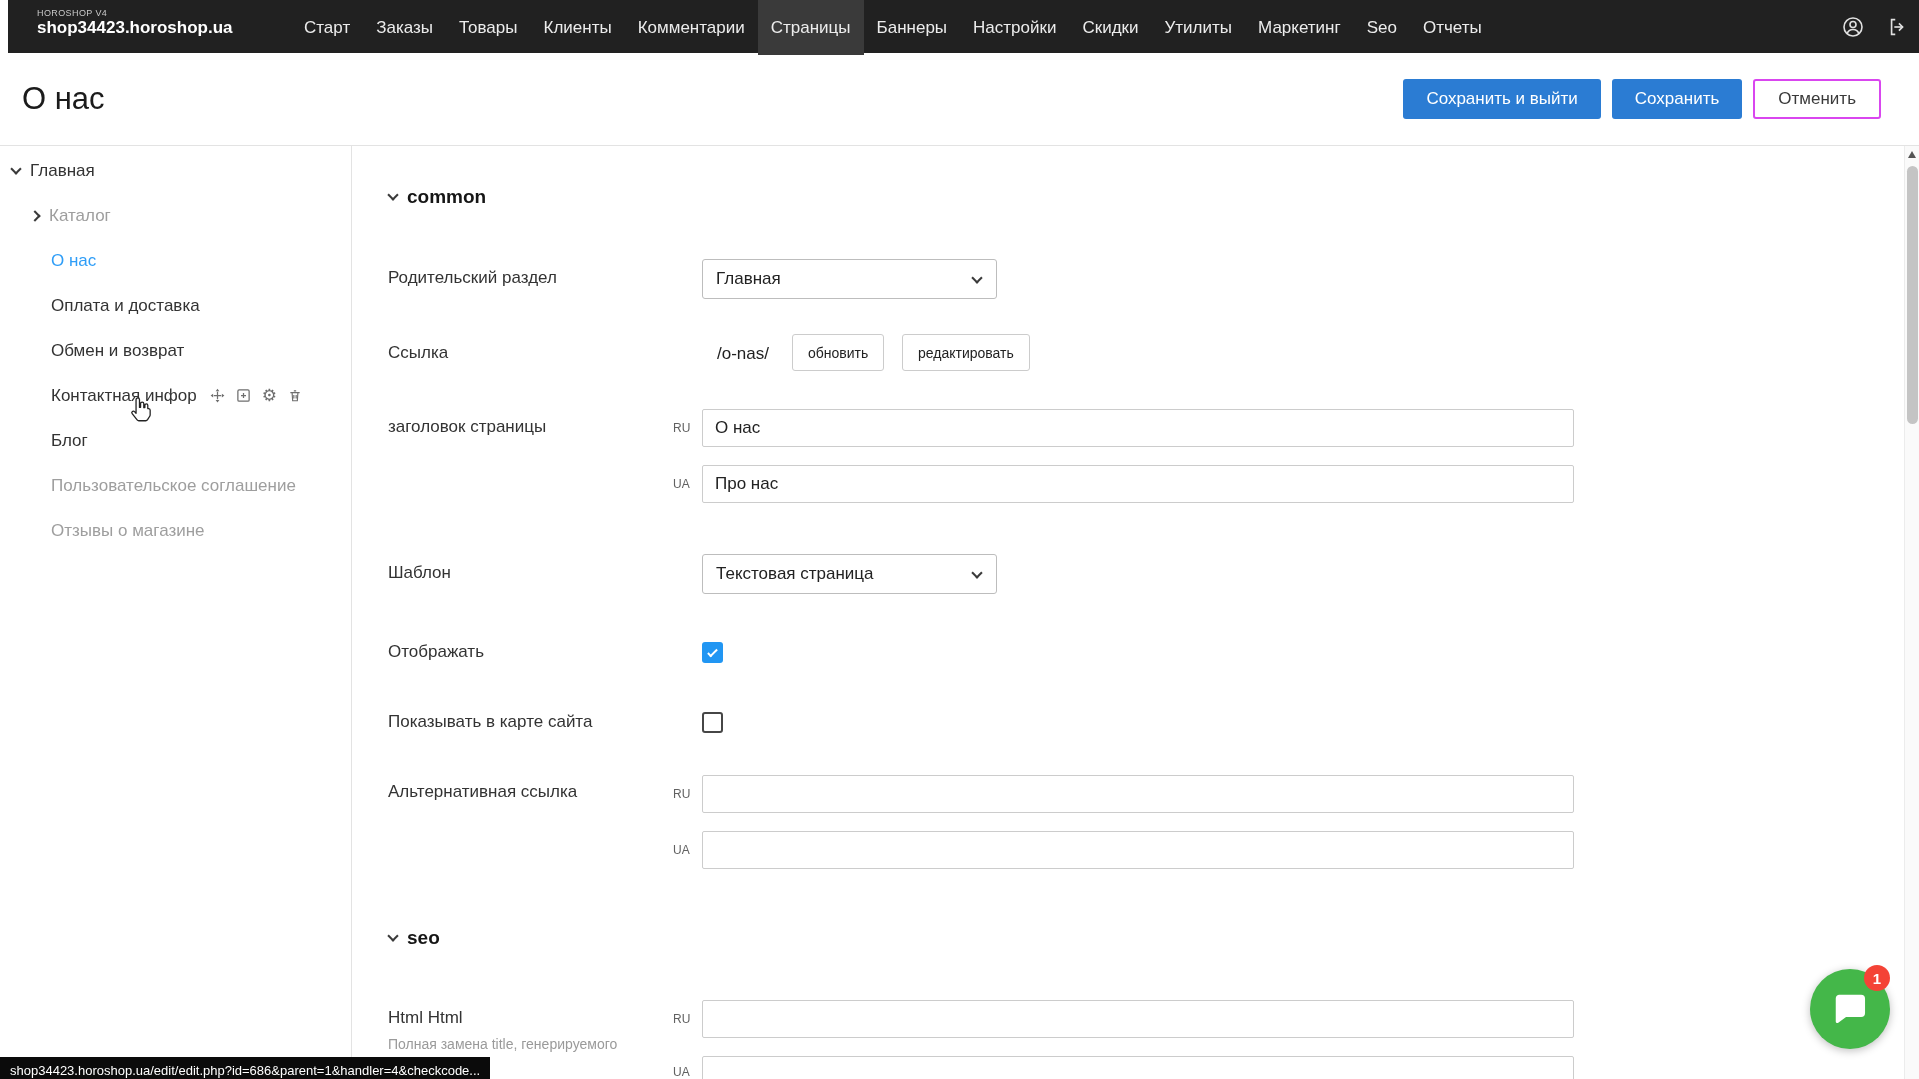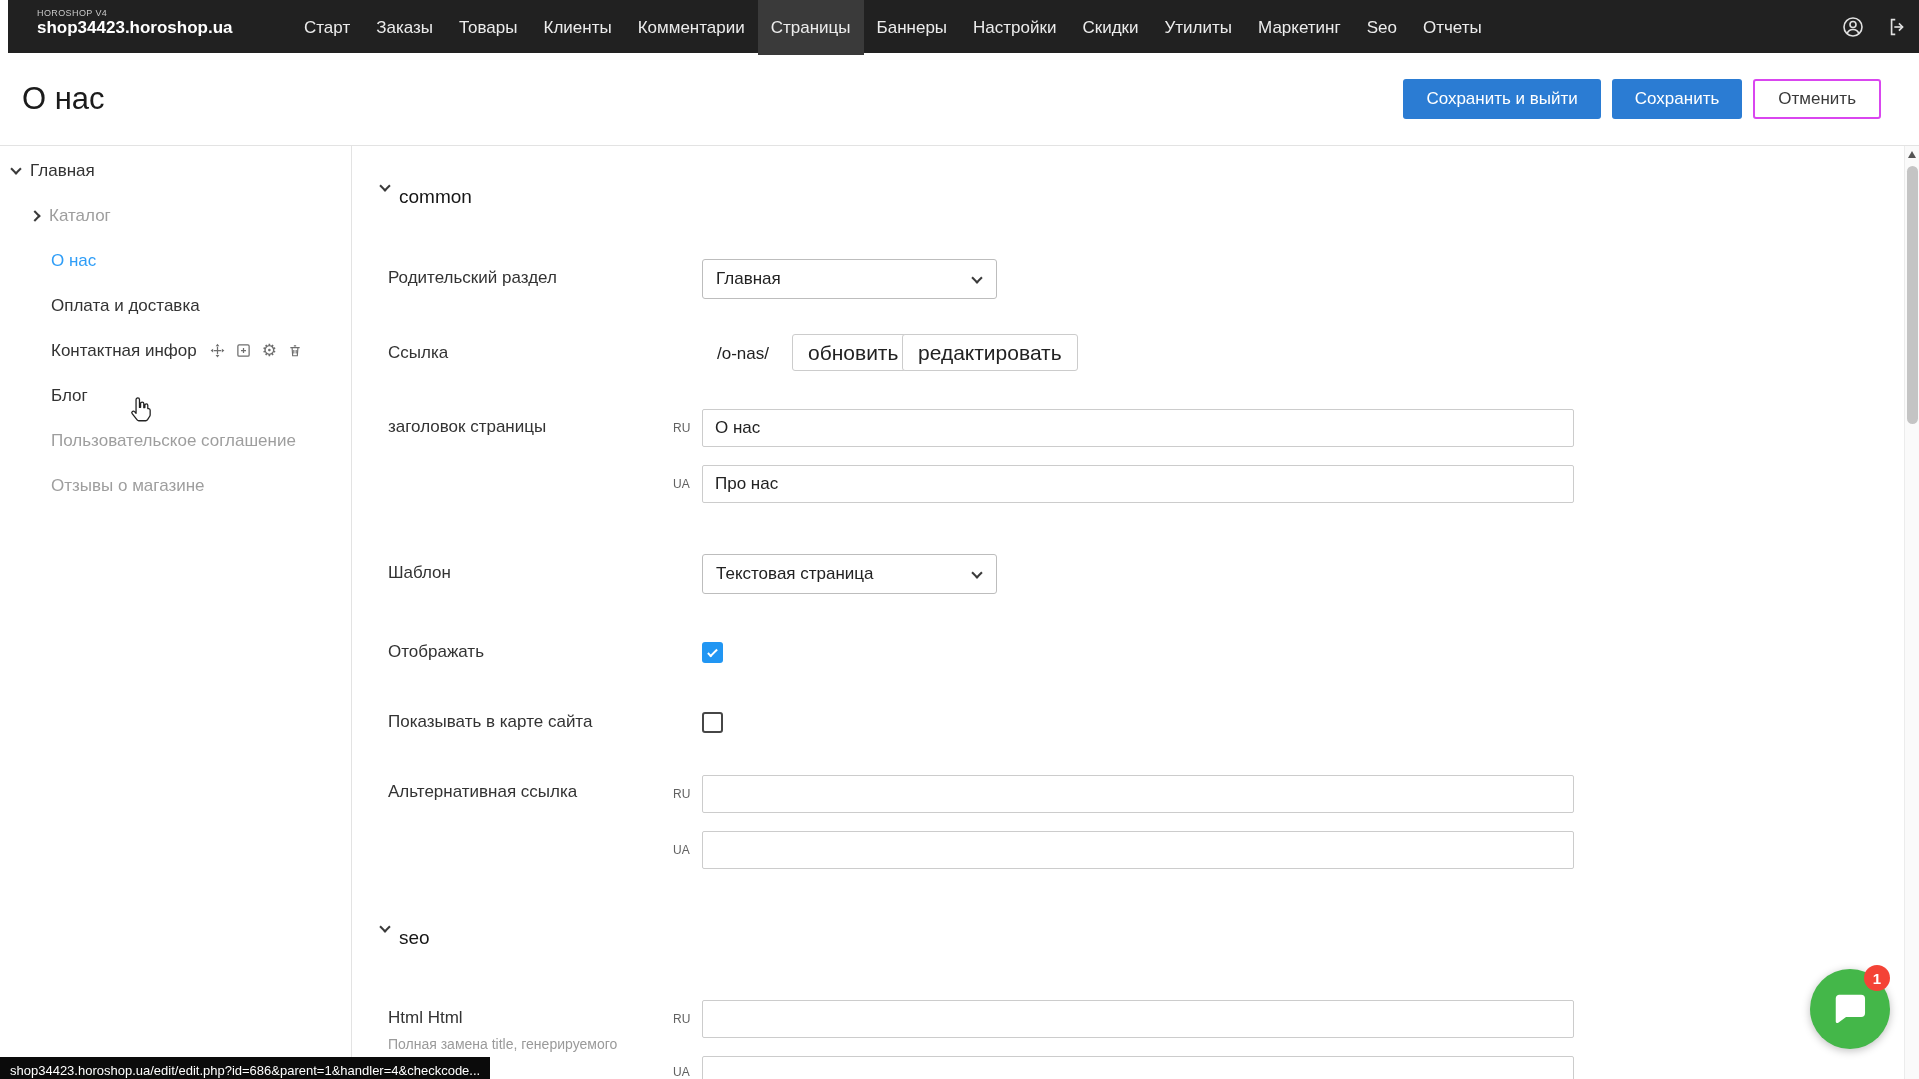--- a/index.html
+++ b/index.html
@@ -49,35 +49,35 @@
   .muted { color:#9e9e9e; }
   .selected { color:#2e9df7; }
   .row-icons { display:flex; gap:11px; margin-left:13px; align-items:center; color:#6e6e6e; }
   .row-icons > span { display:flex; cursor:pointer; }
   .gear-glyph { font-size:17px; line-height:15px; color:#6e6e6e; }
   .cursor-svg { position:absolute; left:128px; top:250px; z-index:60; }
 
   
   .main { position:absolute; top:146px; left:353px; right:15px; bottom:0;
           overflow:hidden; background:#fff; }
-  .section-head { position:absolute; left:28px; display:flex; align-items:flex-start; gap:10px;
-                  font-size:19px; font-weight:normal; color:#161616; cursor:pointer; }
+  .section-head { position:absolute; left:36px; display:flex; align-items:center; gap:10px;
+                  font-size:19px; font-weight:bold; color:#161616; cursor:pointer; }
   .flabel { position:absolute; left:35px; font-size:17px; color:#333; line-height:20px; white-space:nowrap; }
   .field-hint { position:absolute; left:35px; font-size:14px; color:#9a9a9a;
                 line-height:16px; white-space:nowrap; }
   .select { position:absolute; left:349px; width:295px; height:40px; border:1px solid #bdbdbd;
             border-radius:3px; background:#fff; display:flex; align-items:center;
             padding:0 34px 0 13px; font-size:17px; color:#222; cursor:pointer; }
   .select .chev { position:absolute; right:15px; margin-top:-2px; }
   .text-input { position:absolute; left:349px; width:872px; height:38px; border:1px solid #ccc;
                 border-radius:2px; font-size:17px; padding:0 12px; font-family:inherit;
                 color:#222; background:#fff; }
   .lang { position:absolute; left:320px; width:24px; font-size:12px; color:#616161; line-height:12px; }
   .mini-btn { position:absolute; height:37px; background:#fff; border:1px solid #ccc; border-radius:3px;
-              font-size:21px; color:#222; padding:0 15px; display:flex; align-items:center;
+              font-size:14px; color:#222; padding:0 15px; display:flex; align-items:center;
               cursor:pointer; font-family:inherit; }
   .link-path { position:absolute; left:364px; font-size:17px; color:#222; line-height:20px; }
   .checkbox { position:absolute; left:349px; width:21px; height:21px; border-radius:3px; cursor:pointer; }
   .checkbox.on  { background:#2196f3; display:flex; align-items:center; justify-content:center; }
   .checkbox.off { background:#fff; border:2px solid #464646; }
   .checkmark { width:5px; height:10px; border-right:2px solid #fff; border-bottom:2px solid #fff;
                transform:rotate(45deg); margin-top:-2px; }
 
   
   .scrollbar { position:absolute; top:146px; right:0; width:15px; bottom:0;
@@ -160,20 +160,23 @@
     <span class="chev right"></span>
     <span>Каталог</span>
   </div>
   <div class="tree-row l1 selected">
     <span>О нас</span>
   </div>
   <div class="tree-row l1">
     <span>Оплата и доставка</span>
   </div>
   <div class="tree-row l1">
+    <span>Обмен и возврат</span>
+  </div>
+  <div class="tree-row l1">
     <span>Контактная инфор</span>
     <span class="row-icons">
       <span>
         <svg width="15" height="15" viewBox="0 0 24 24" fill="#6e6e6e">
           <path d="M12 1l3 4H9zM12 23l3-4H9zM1 12l4-3v6zM23 12l-4-3v6zM11 6h2v12h-2zM6 11h12v2H6z"></path>
         </svg>
       </span>
       <span>
         <svg width="15" height="15" viewBox="0 0 24 24" fill="none" stroke="#6e6e6e" stroke-width="2">
           <rect x="3" y="3" width="18" height="18" rx="2"></rect>

